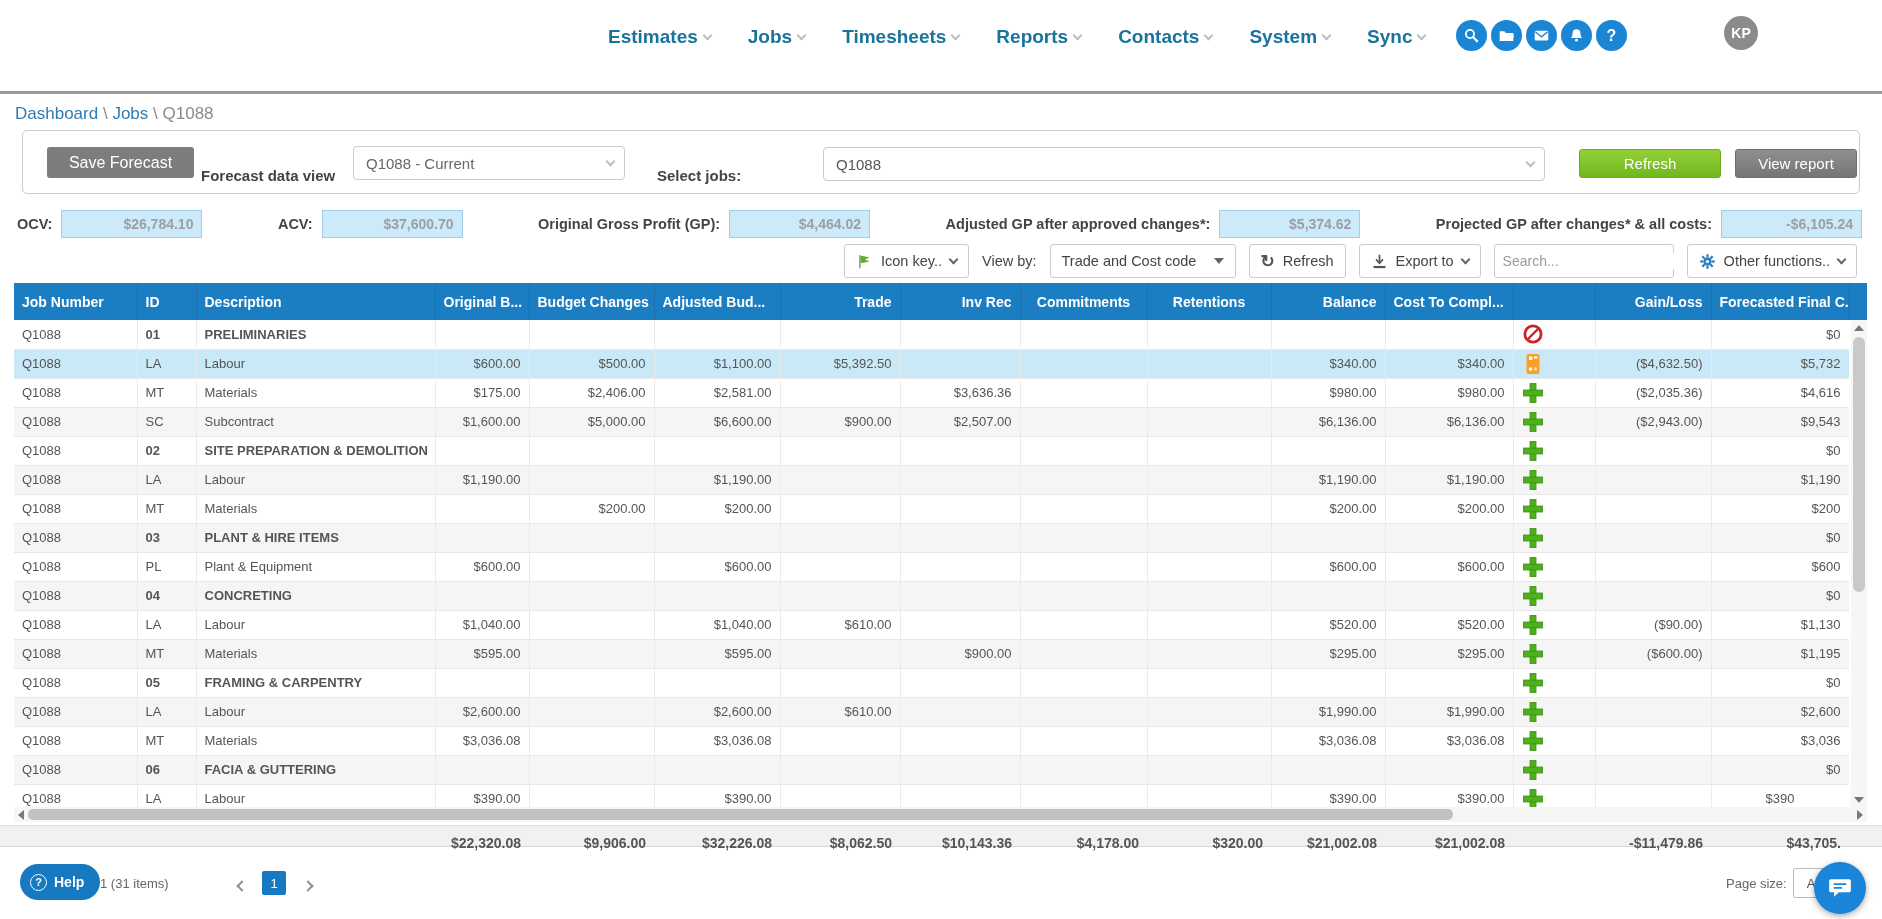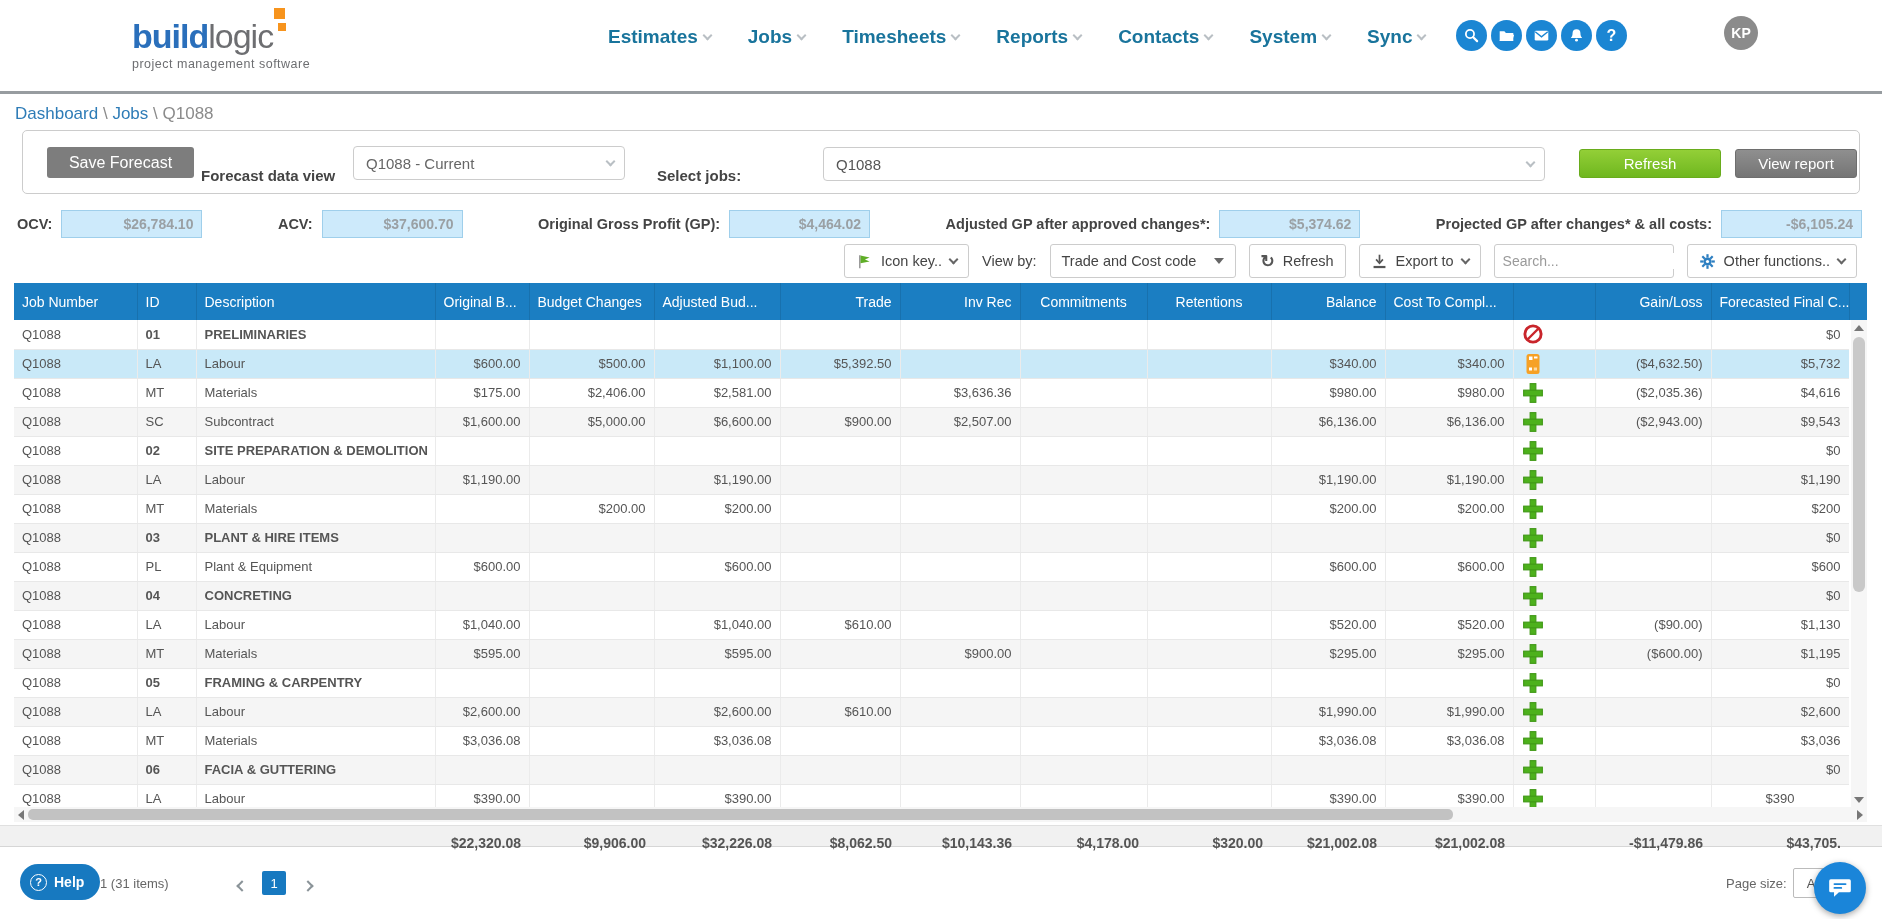--- a/index.html
+++ b/index.html
@@ -81,21 +81,21 @@
   #search-wrap input { flex:1; border:none; outline:none; font-size:14px; color:#555;
                        font-family:"Liberation Sans", sans-serif; }
   #search-wrap input::placeholder { color:#9a9a9a; }
   .refresh-glyph { font-size:17px; color:#555; font-weight:bold; }
 
   
   #grid { position:absolute; left:14px; top:283px; width:1853px; }
   #hdr-bg { position:absolute; left:0; top:0; width:1853px; height:37px; background:#1b7ec2; }
   table { border-collapse:collapse; table-layout:fixed; width:1835px; }
   #hdr-table { position:relative; }
-  #hdr-table th { height:37px; color:#fff; font-size:14px; font-weight:normal; padding:6px 8px;
+  #hdr-table th { height:37px; color:#fff; font-size:14px; font-weight:bold; padding:6px 8px;
                   border-right:1px solid rgba(0,0,0,.10); white-space:nowrap; overflow:hidden;
                   cursor:pointer; }
   #body-wrap { position:relative; width:1835px; height:487px; overflow:hidden; }
   #body-table td { height:29px; font-size:13px; color:#555; padding:0 8px;
                    border-right:1px solid #ebebeb; border-bottom:1px solid #e8e8e8;
                    white-space:nowrap; overflow:hidden; }
   tr.stripe td { background:#f5f5f5; }
   tr.sel td { background:#c9e9f8; }
   td.section-desc, td.section-id { font-weight:bold; color:#333; }
   td.gain { color:#e8191f;margin-left:16px; }
@@ -149,24 +149,20 @@
                   cursor:pointer; }
   #chat-btn { position:absolute; left:1814px; top:862px; width:52px; height:52px; border-radius:50%;
               background:#1a85d9; box-shadow:0 2px 6px rgba(0,0,0,.35); display:flex;
               align-items:center; justify-content:center; cursor:pointer; }
   #chat-btn svg { width:26px; height:26px; }
 </style>
 </head>
 <body>
 
 <div id="topbar">
-  <div id="logo">
-    <div class="line1"><span class="b">build</span><span class="l">logic</span><span class="blocks"><i class="b1"></i><i class="b2"></i></span></div>
-    <div class="tagline">project management software</div>
-  </div>
   <div id="main-nav">
       <div class="nav-item">
         <span class="lbl">Estimates</span>
         <span class="chev"></span>
       </div>
       <div class="nav-item">
         <span class="lbl">Jobs</span>
         <span class="chev"></span>
       </div>
       <div class="nav-item">

